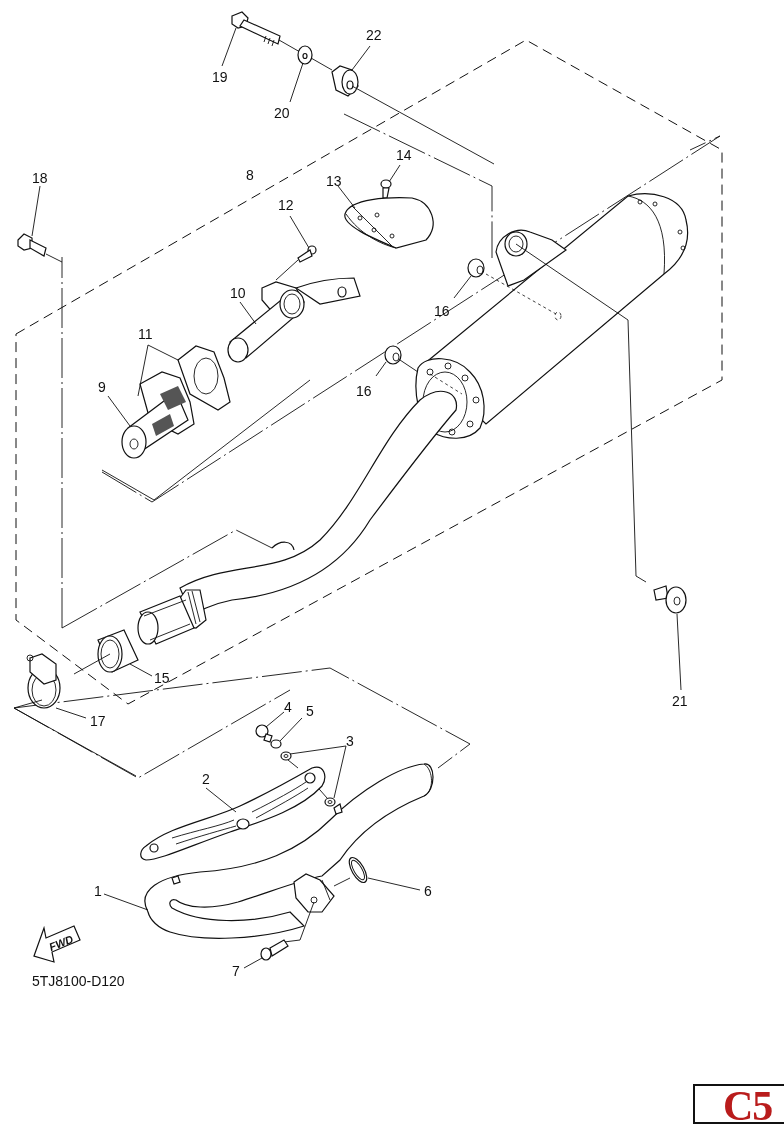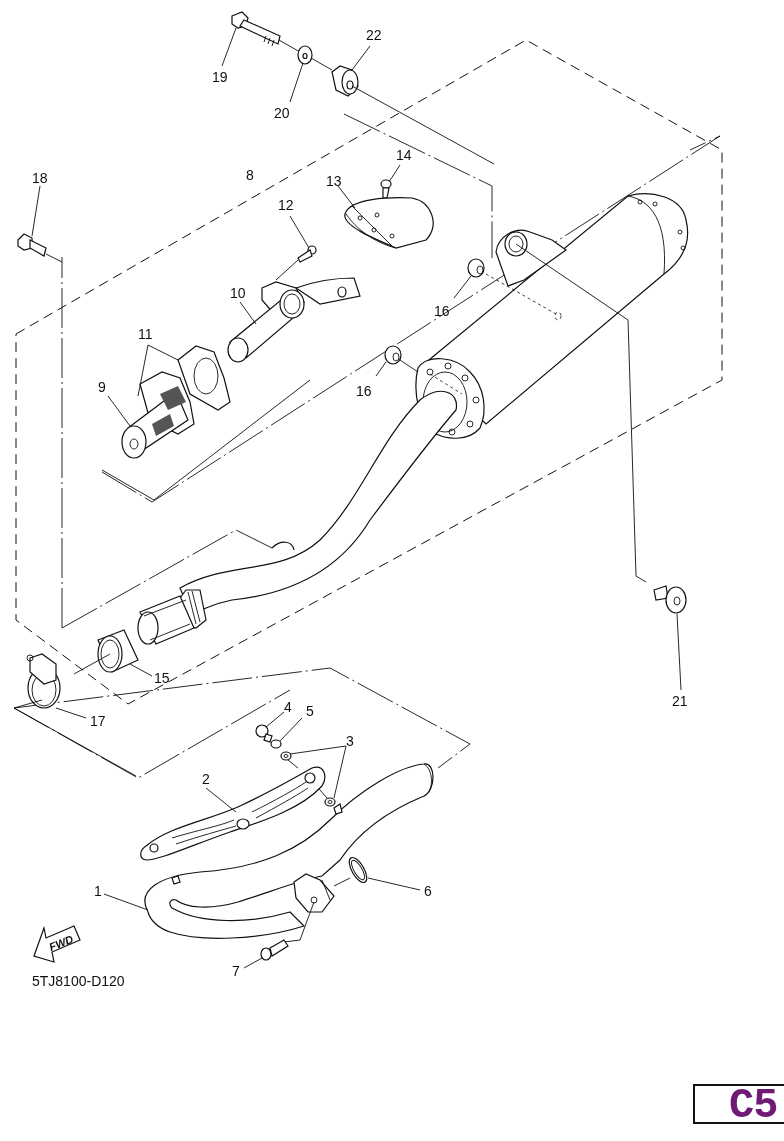--- a/index.html
+++ b/index.html
@@ -9,21 +9,21 @@
   .thin { fill: none; stroke: #111; stroke-width: 0.9; }
   .leader { fill: none; stroke: #111; stroke-width: 0.9; }
   .dashed { fill: none; stroke: #111; stroke-width: 1; stroke-dasharray: 10 6; }
   .dashdot { fill: none; stroke: #111; stroke-width: 0.9; stroke-dasharray: 40 4 2 4; }
   .hidden { fill: none; stroke: #111; stroke-width: 0.8; stroke-dasharray: 3 3; }
   .mesh { fill: #555; }
   .callout { font-family: "Liberation Sans", sans-serif; font-size: 14px; fill: #111; }
   .code { font-family: "Liberation Sans", sans-serif; font-size: 14px; fill: #111; }
   .fwd { font-family: "Liberation Sans", sans-serif; font-size: 11px; font-weight: bold; font-style: italic; fill: #111; }
   #page-box { position: absolute; left: 693px; top: 1084px; width: 100px; height: 40px; border: 2px solid #111; box-sizing: border-box; background: #fff; }
-  #page-box span { position: absolute; left: 34px; top: -4px; font-family: Liberation Mono, monospace; font-weight: bold; font-size: 42px; color: #701a75; letter-spacing: -1px; }
+  #page-box span { position: absolute; left: 28px; top: -4px; font-family: Liberation Serif, serif; font-weight: bold; font-size: 42px; color: #b91c1c; letter-spacing: -1px; }
 </style>
 </head>
 <body>
 
 <svg id="diagram" viewBox="0 0 784 1141">
 
   <path class="dashed" d="M16 334 L526 40 L722 150 L722 380 L128 704 L16 620 Z"></path>
 
   <path class="dashdot" d="M62 628 L62 257 M62 628 L236 530 L272 548"></path>
   <path class="dashdot" d="M344 114 L492 186 L492 258 M102 472 L152 502 L720 136 L690 150"></path>

